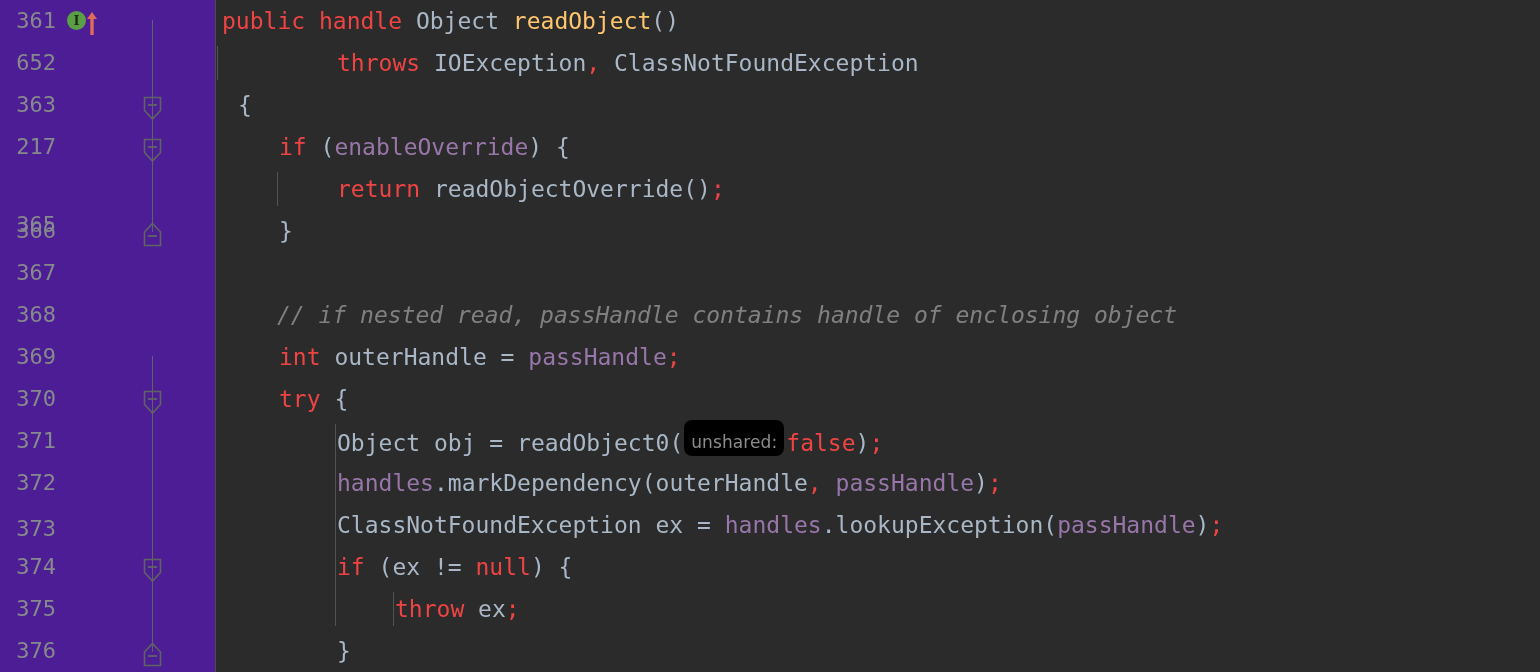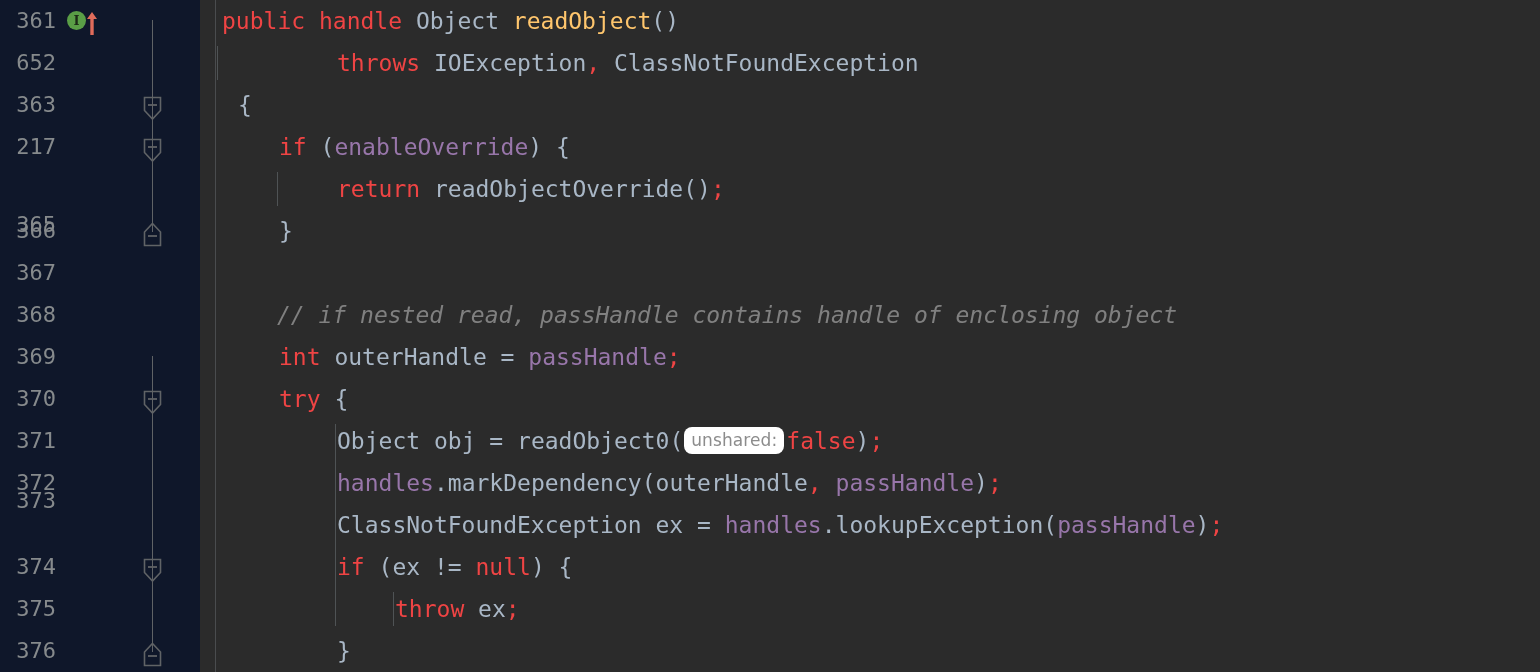--- a/index.html
+++ b/index.html
@@ -16,22 +16,22 @@
     font-family: "DejaVu Sans Mono", monospace;
     font-size: 23px;
     line-height: 42px;
     -webkit-font-smoothing: antialiased;
   }
 
   
   .gutter {
     position: absolute;
     left: 0; top: 0; bottom: 0;
-    width: 200px;
-    background: #0f172a;
+    width: 216px;
+    background: #4c1d95;
     box-sizing: border-box;
   }
   .gutter-sep {
     position: absolute;
     left: 215px; top: 0; bottom: 0;
     width: 1px;
     background: #4a4c4e;
   }
   .gutter-row {
     position: absolute;
@@ -123,24 +123,24 @@
   .def  { color: #a9b7c6; }
   .cls  { color: #a9b7c6; }
   .mth  { color: #ffc66d; }
   .fld  { color: #9876aa; }
   .cmt  { color: #808080; font-style: italic; }
   .pun  { color: #a9b7c6; }
 
   
   .inlay {
     display: inline-block;
-    background: #ffffff;
+    background: #000000;
     color: #8c8c8c;
     border-radius: 8px;
-    padding: 1px 7px 2px 7px;
+    padding: 10px 7px 2px 7px;
     margin: 0 2px 0 1px;
     font-family: "DejaVu Sans", sans-serif;
     font-size: 17px;
     line-height: 24px;
     vertical-align: 3px;
     letter-spacing: 0.1px;
   }
 </style>
 </head>
 <body>
@@ -178,21 +178,21 @@
         </div>
         <div class="gutter-row" style="top: 378px;">
           <div class="lineno">370</div>
         </div>
         <div class="gutter-row" style="top: 420px;">
           <div class="lineno">371</div>
         </div>
         <div class="gutter-row" style="top: 462px;">
           <div class="lineno">372</div>
         </div>
-        <div class="gutter-row" style="top: 480px;">
+        <div class="gutter-row" style="top: 508px;">
           <div class="lineno">373</div>
         </div>
         <div class="gutter-row" style="top: 546px;">
           <div class="lineno">374</div>
         </div>
         <div class="gutter-row" style="top: 588px;">
           <div class="lineno">375</div>
         </div>
         <div class="gutter-row" style="top: 630px;">
           <div class="lineno">376</div>

